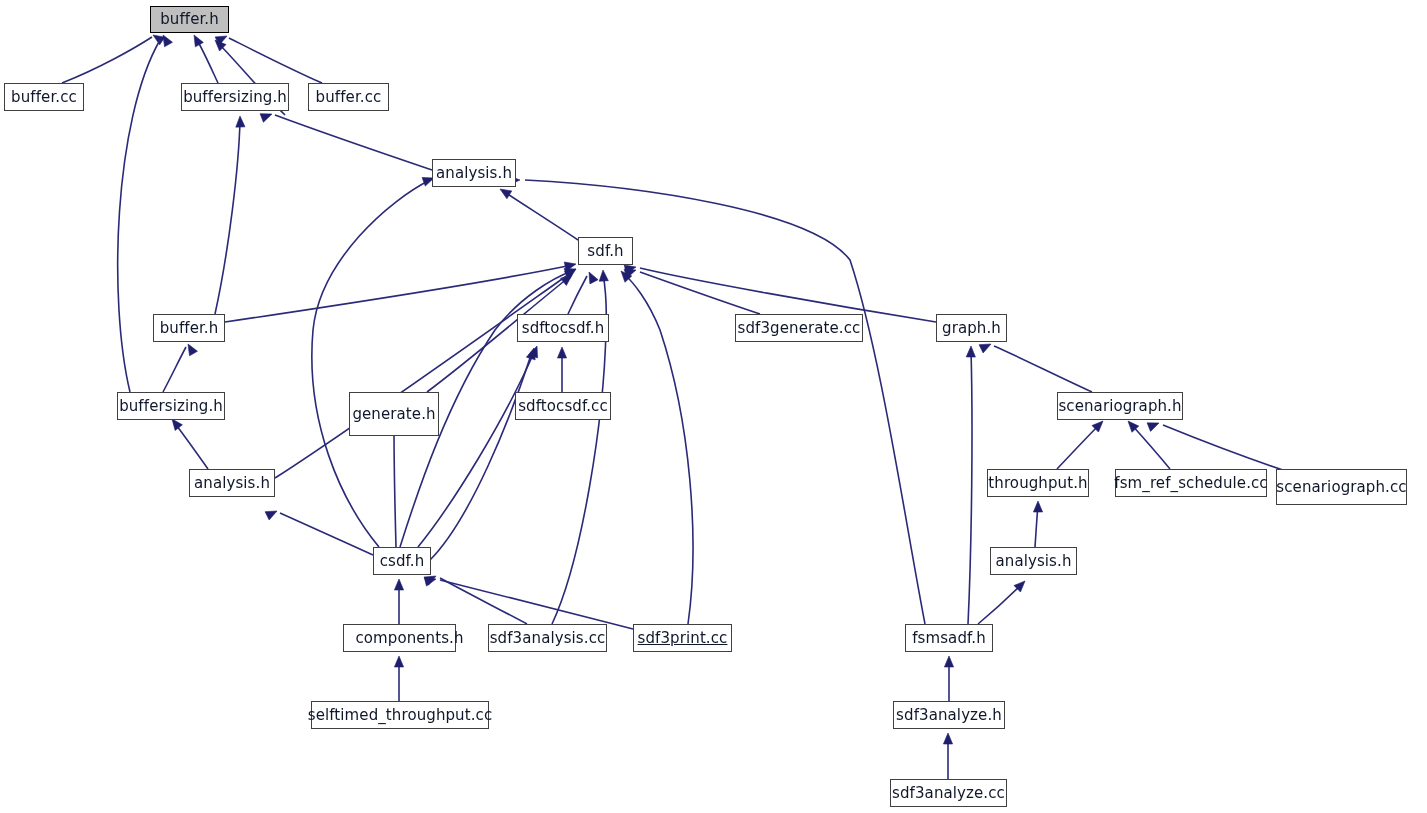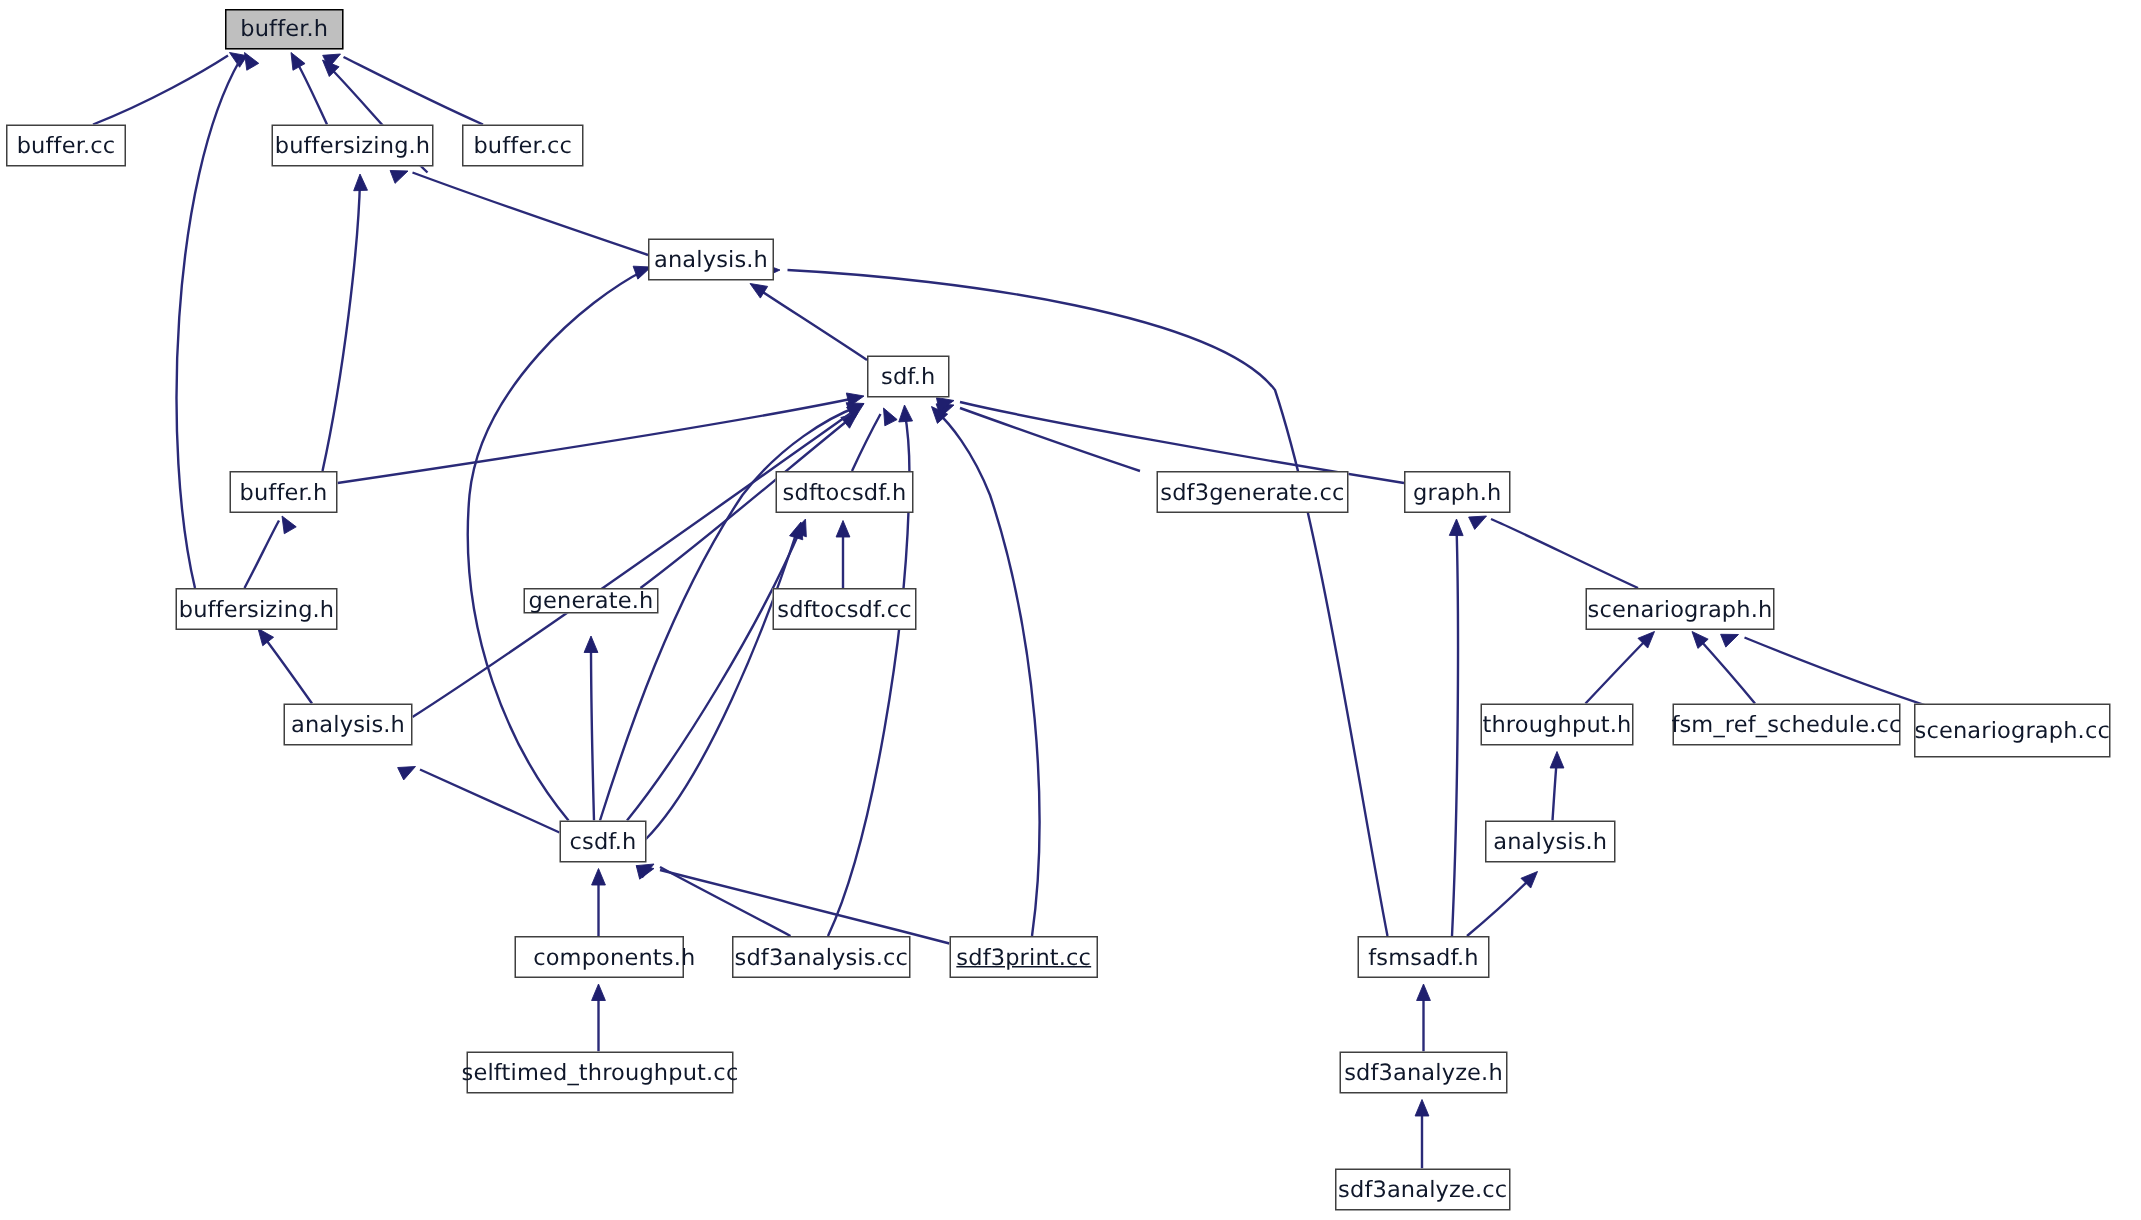--- a/index.html
+++ b/index.html
@@ -237,27 +237,27 @@
       </div>
       <div class="node" style="left: 578px; top: 237px; width: 55px; height: 28px;">
         <span class="node-label">sdf.h</span>
       </div>
       <div class="node" style="left: 153px; top: 314px; width: 72px; height: 28px;">
         <span class="node-label">buffer.h</span>
       </div>
       <div class="node" style="left: 517px; top: 314px; width: 92px; height: 28px;">
         <span class="node-label">sdftocsdf.h</span>
       </div>
-      <div class="node" style="left: 735px; top: 314px; width: 128px; height: 28px; margin-left: 36px;">
+      <div class="node" style="left: 735px; top: 314px; width: 128px; height: 28px;">
         <span class="node-label">sdf3generate.cc</span>
       </div>
       <div class="node" style="left: 936px; top: 314px; width: 71px; height: 28px;">
         <span class="node-label">graph.h</span>
       </div>
-      <div class="node" style="left: 349px; top: 392px; width: 90px; height: 17px;">
+      <div class="node" style="left: 349px; top: 392px; width: 90px; height: 44px;">
         <span class="node-label">generate.h</span>
       </div>
       <div class="node" style="left: 515px; top: 392px; width: 96px; height: 28px;">
         <span class="node-label">sdftocsdf.cc</span>
       </div>
       <div class="node" style="left: 117px; top: 392px; width: 108px; height: 28px;">
         <span class="node-label">buffersizing.h</span>
       </div>
       <div class="node" style="left: 1057px; top: 392px; width: 126px; height: 28px;">
         <span class="node-label">scenariograph.h</span>

